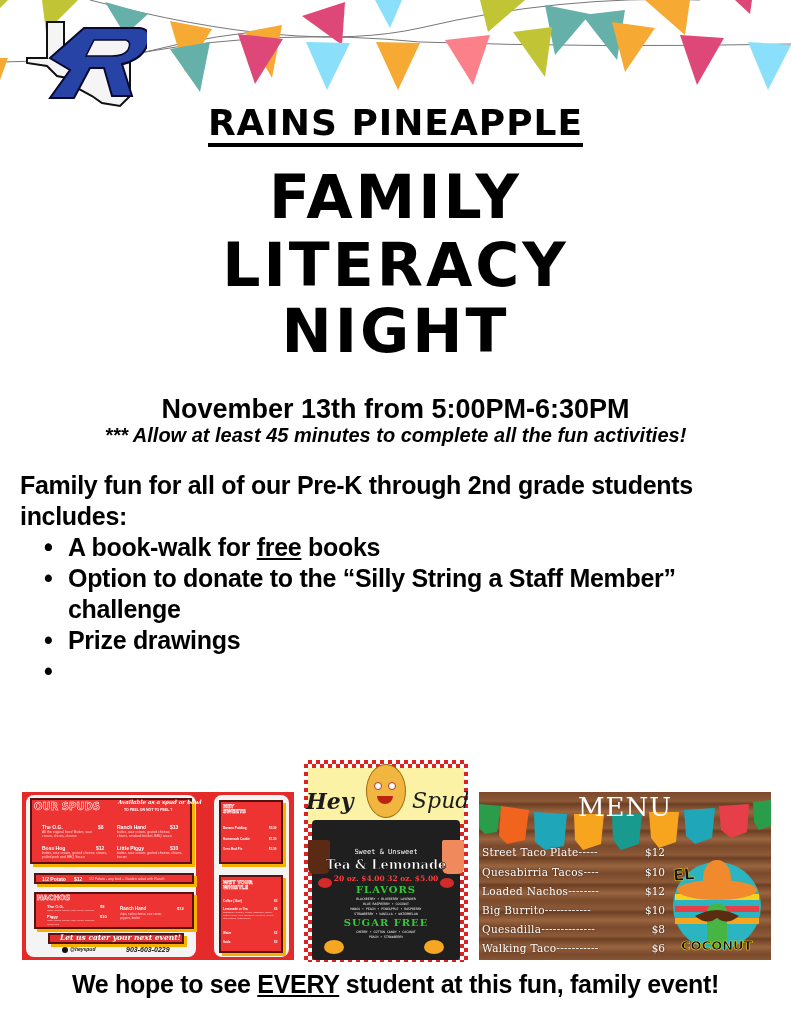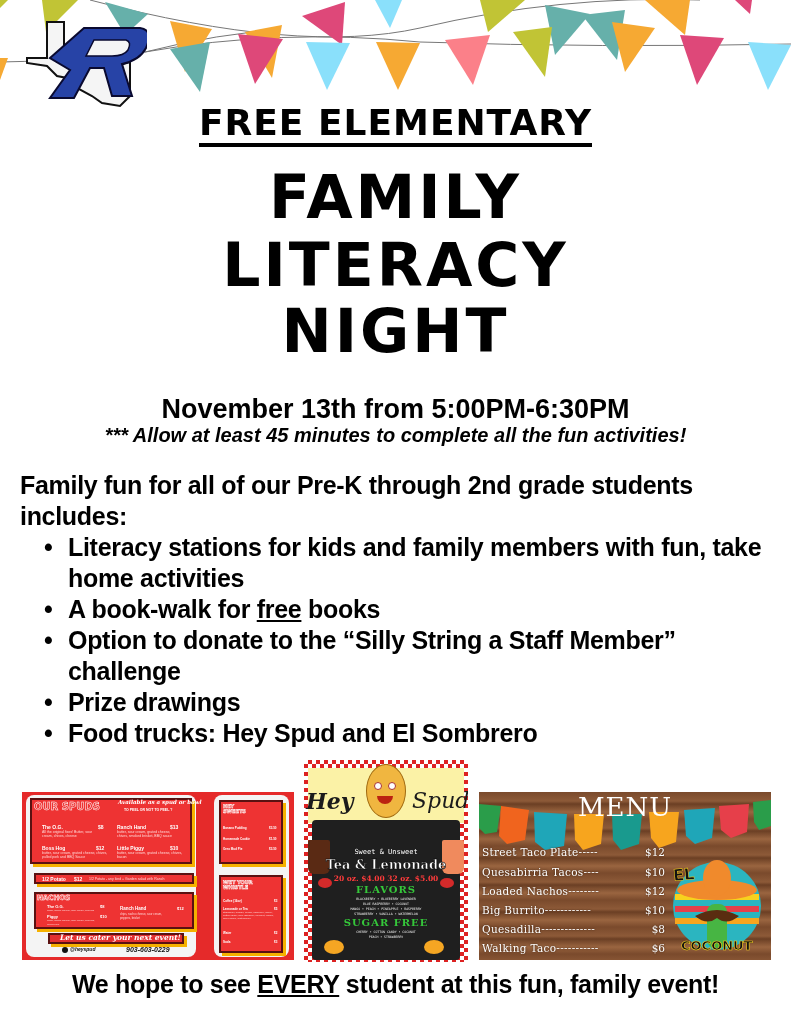--- a/index.html
+++ b/index.html
@@ -114,37 +114,37 @@
   <polygon points="0,0 8,0 0,8" fill="#c1c435"></polygon>
 </svg>
 
 <svg class="logo" viewBox="0 0 125 90">
   <polygon points="25,4 42,4 42,38 80,38 95,48 108,44 108,78 98,88 80,85 70,78 55,70 45,60 35,58 25,48 5,45 5,40 25,40" fill="#f5f5f5" stroke="#111" stroke-width="2"></polygon>
   <path d="M 28 40 L 62 10 L 118 10 Q 132 12 124 30 Q 118 42 100 46 L 110 78 L 90 78 L 82 50 L 68 50 L 52 80 L 28 80 L 48 52 Z" fill="#2743a6" stroke="#0a0a30" stroke-width="2"></path>
   <path d="M 72 22 L 104 22 Q 110 24 106 32 Q 102 38 90 38 L 64 38 Z" fill="#f5f5f5" stroke="#0a0a30" stroke-width="1.5"></path>
   <text x="0" y="0" font-size="0">R</text>
 </svg>
 
-<div class="school-name"><span>FREE ELEMENTARY</span></div>
+<div class="school-name"><span>RAINS PINEAPPLE</span></div>
 
 <div class="title-line t1">FAMILY</div>
 <div class="title-line t2">LITERACY</div>
 <div class="title-line t3">NIGHT</div>
 
 <div class="date-line">November 13th from 5:00PM-6:30PM</div>
 <div class="note-line">*** Allow at least 45 minutes to complete all the fun activities!</div>
 
 <div class="intro">Family fun for all of our Pre-K through 2nd grade students includes:</div>
 
 <ul class="activities">
-  <li><span class="bullet">•</span><span>Literacy stations for kids and family members with fun, take home activities</span></li>
+  <li><span class="bullet">•</span></li>
   <li><span class="bullet">•</span><span>A book-walk for </span><span class="u">free</span><span> books</span></li>
   <li><span class="bullet">•</span><span>Option to donate to the “Silly String a Staff Member” challenge</span></li>
   <li><span class="bullet">•</span><span>Prize drawings</span></li>
-  <li><span class="bullet">•</span><span>Food trucks: Hey Spud and El Sombrero</span></li>
+  <li><span class="bullet">•</span></li>
 </ul>
 
 <div class="menu-img spud-menu">
   <div class="sp-white" style="left:4px;top:3px;width:170px;height:162px;"></div>
   <div class="sp-white" style="left:192px;top:3px;width:75px;height:162px;"></div>
 
   <div class="sp-panel" style="left:8px;top:6px;width:162px;height:66px;"></div>
   <div class="sp-h" style="left:12px;top:9px;">OUR SPUDS</div>
   <div class="sp-script" style="left:96px;top:7px;font-size:5.5px;">Available as a spud or bowl</div>
   <div class="sp-t" style="left:102px;top:16px;font-size:3.5px;">TO PEEL OR NOT TO PEEL ?</div>

